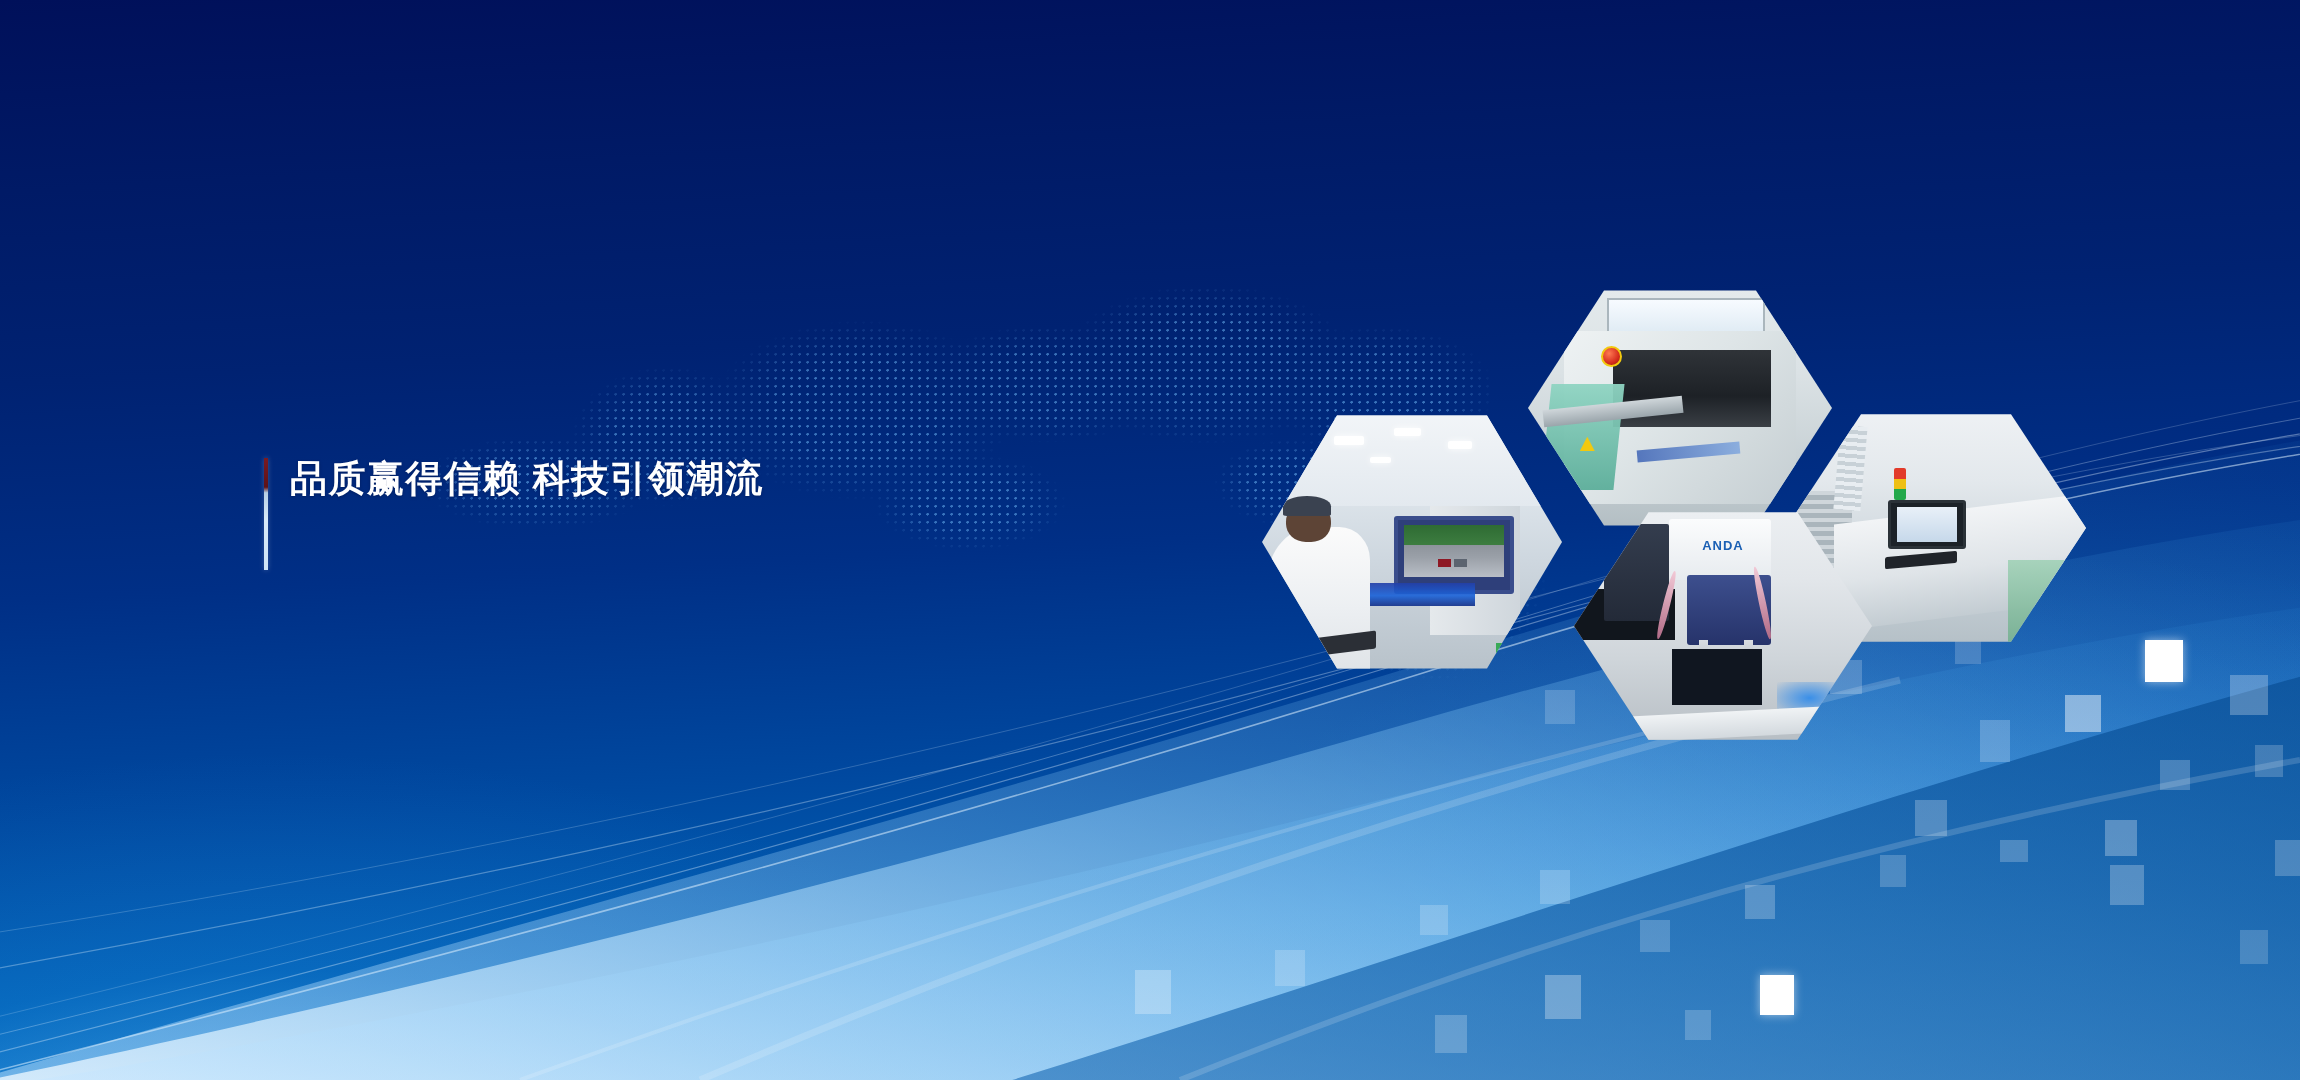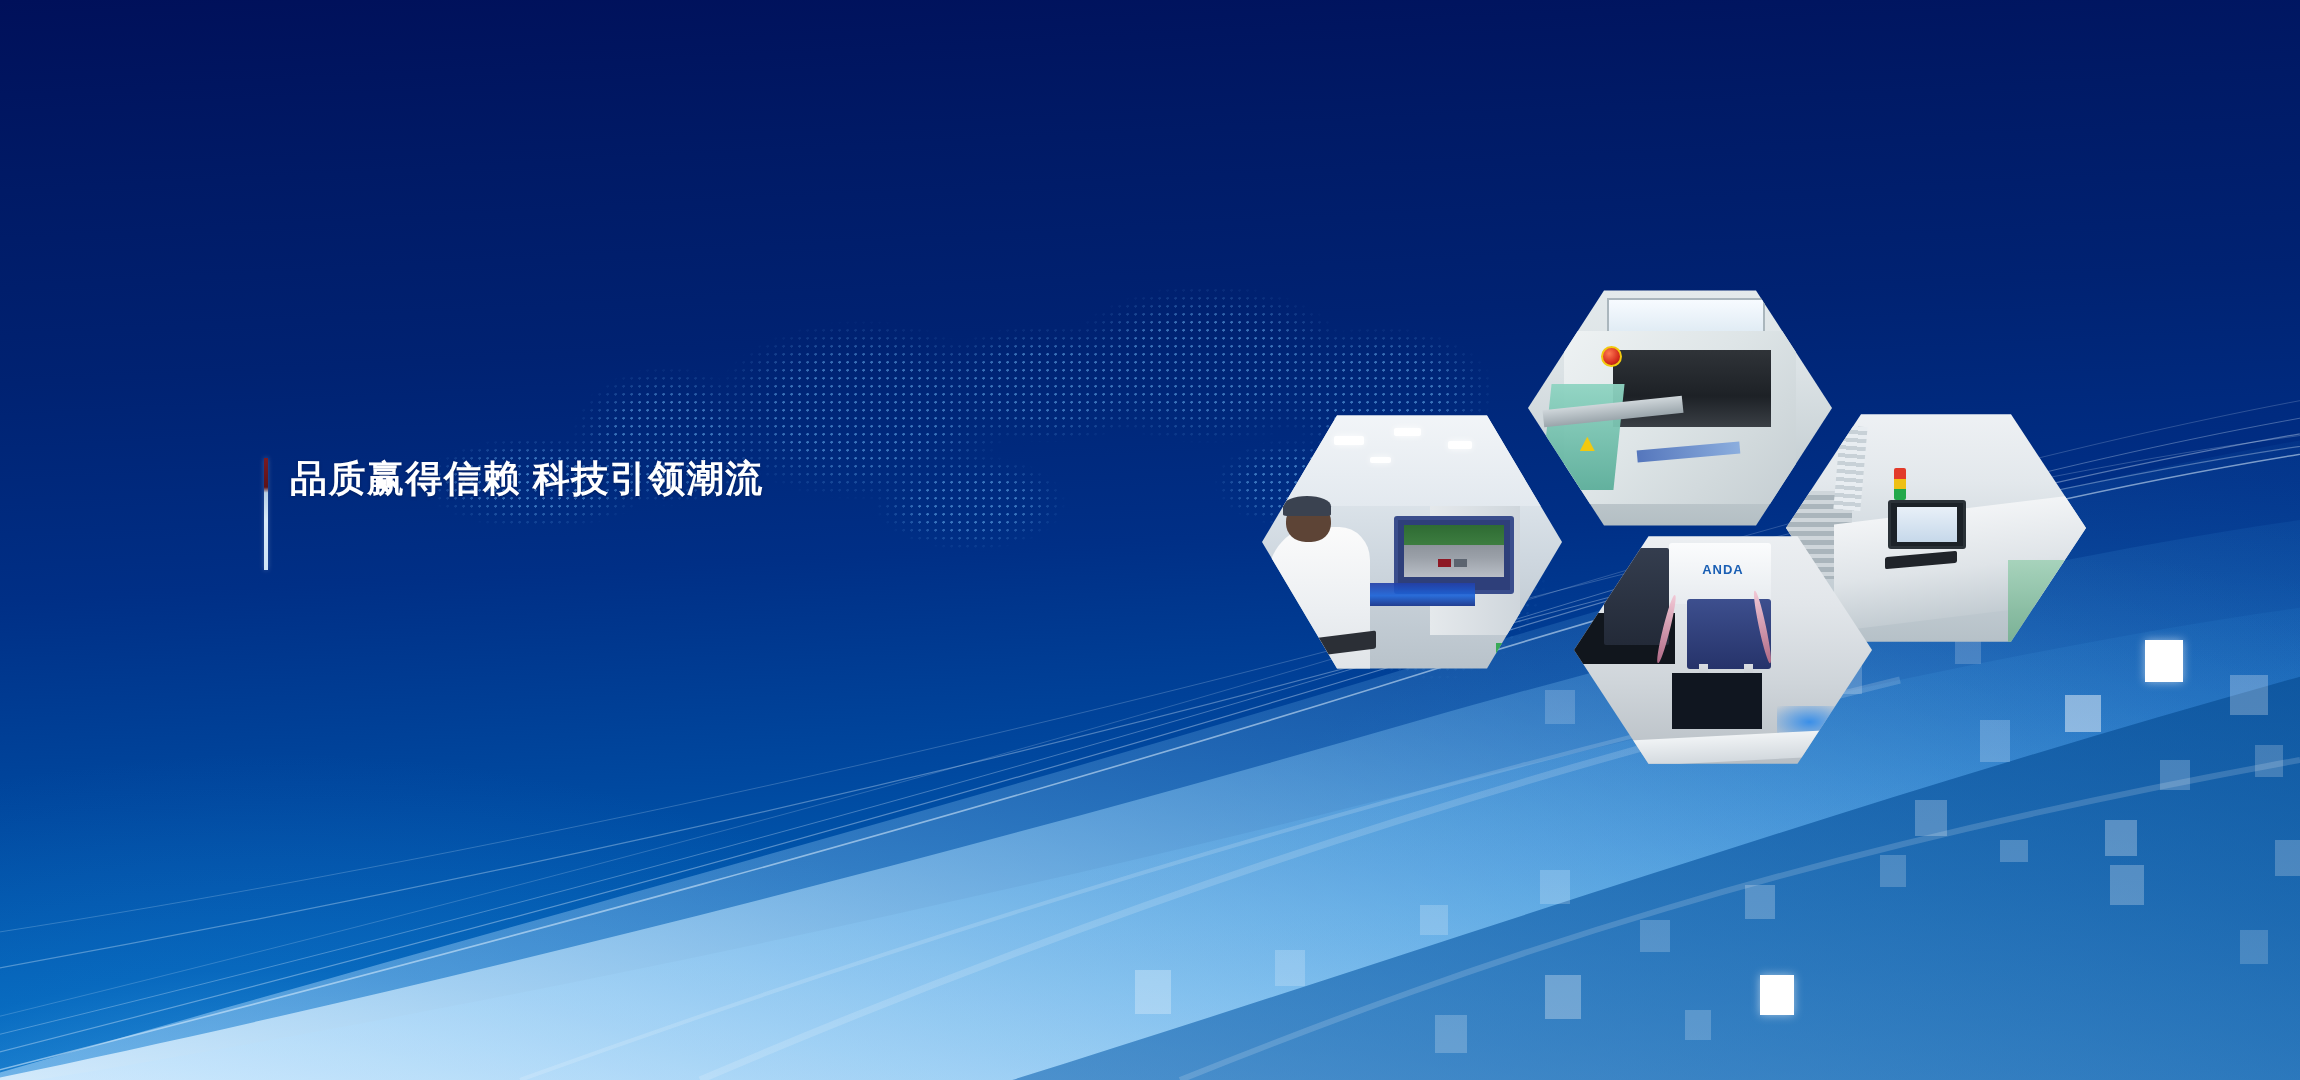--- a/index.html
+++ b/index.html
@@ -288,21 +288,21 @@
         <div class="oven"></div>
         <div class="green2"></div>
         <div class="tower"></div>
         <div class="mon">
           <div class="mon-s"></div>
         </div>
         <div class="kbd2"></div>
       </div>
     </div>
 
-    <div class="hex" id="hex-anda" style="left:1574px;top:534px;width:298px;height:232px;">
+    <div class="hex" id="hex-anda" style="left:1574px;top:510px;width:298px;height:232px;">
       <div class="ph ph-anda">
         <div class="darkbay"></div>
         <div class="gantry"></div>
         <div class="hood"></div>
         <div class="logo">ANDA</div>
         <div class="head2"></div>
         <div class="tube" style="left:30%;top:26%;height:30%;transform:rotate(14deg);"></div>
         <div class="tube" style="left:62%;top:24%;height:32%;transform:rotate(-12deg);"></div>
         <div class="nozzle" style="left:42%;"></div>
         <div class="nozzle" style="left:57%;"></div>

